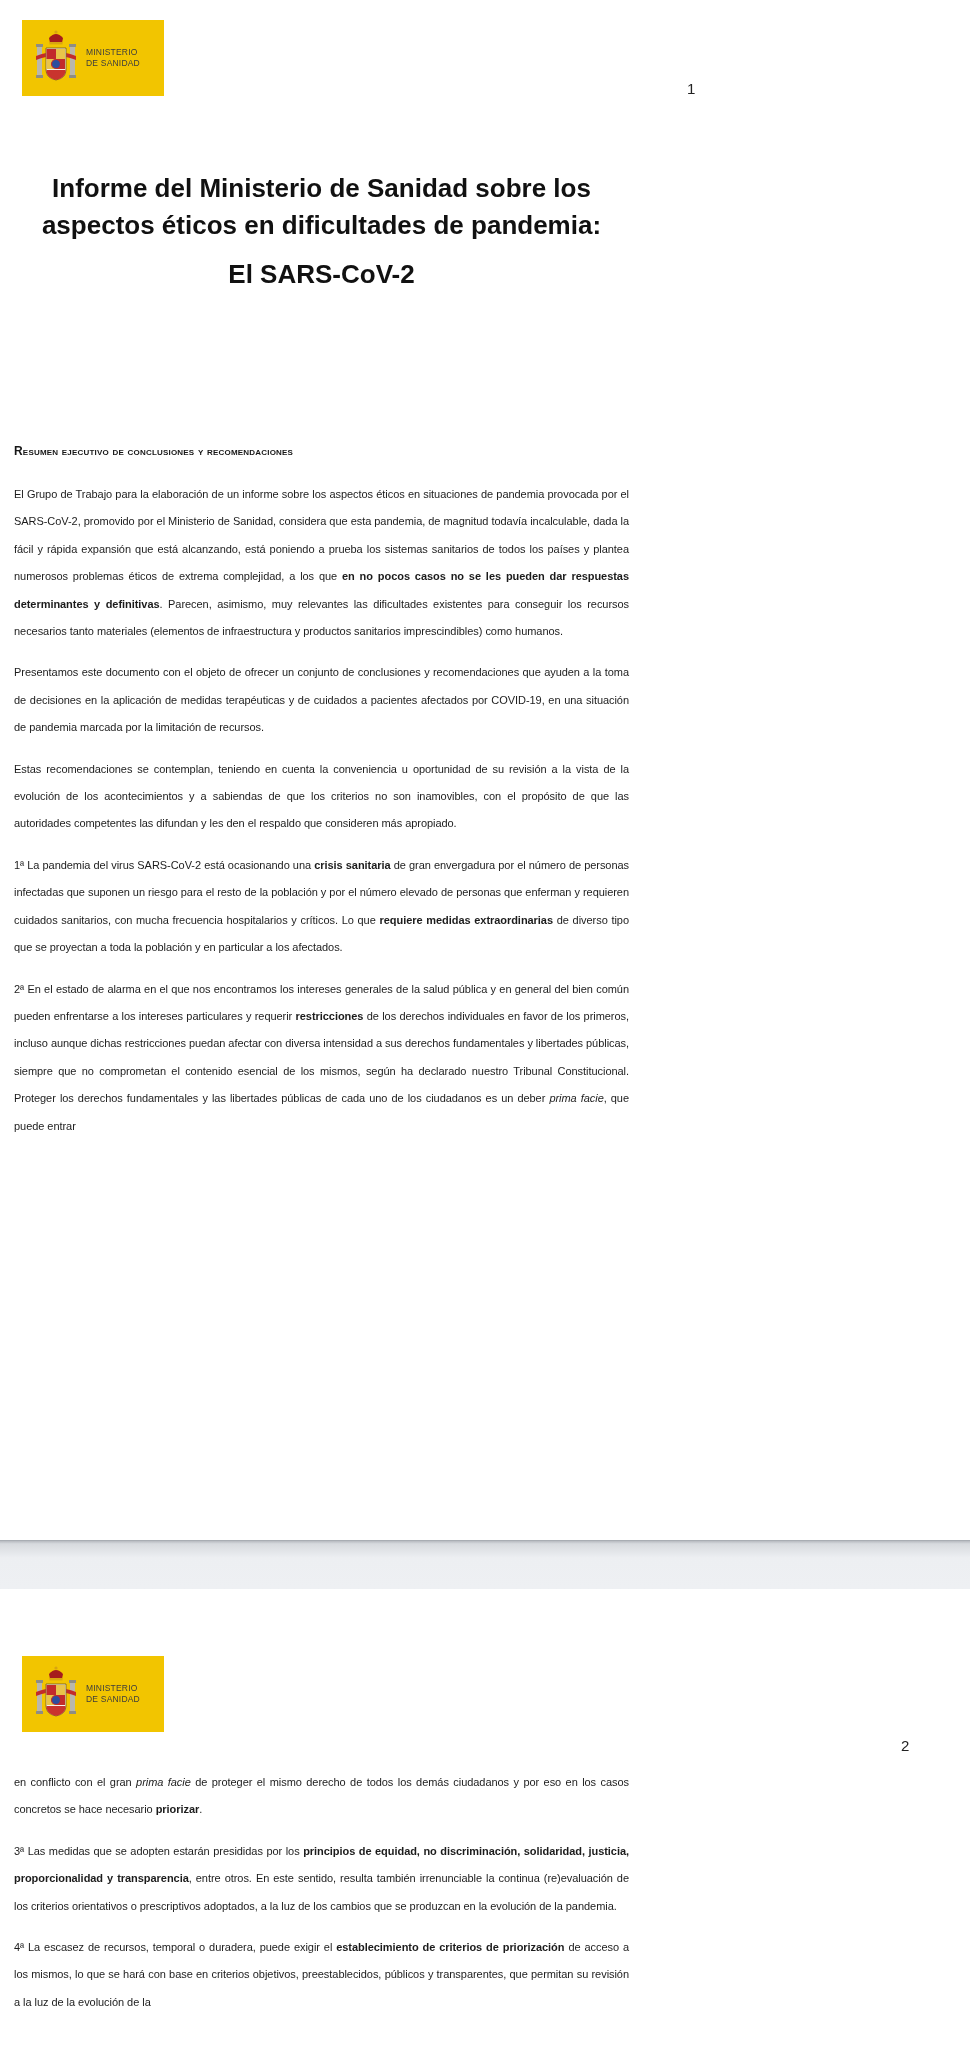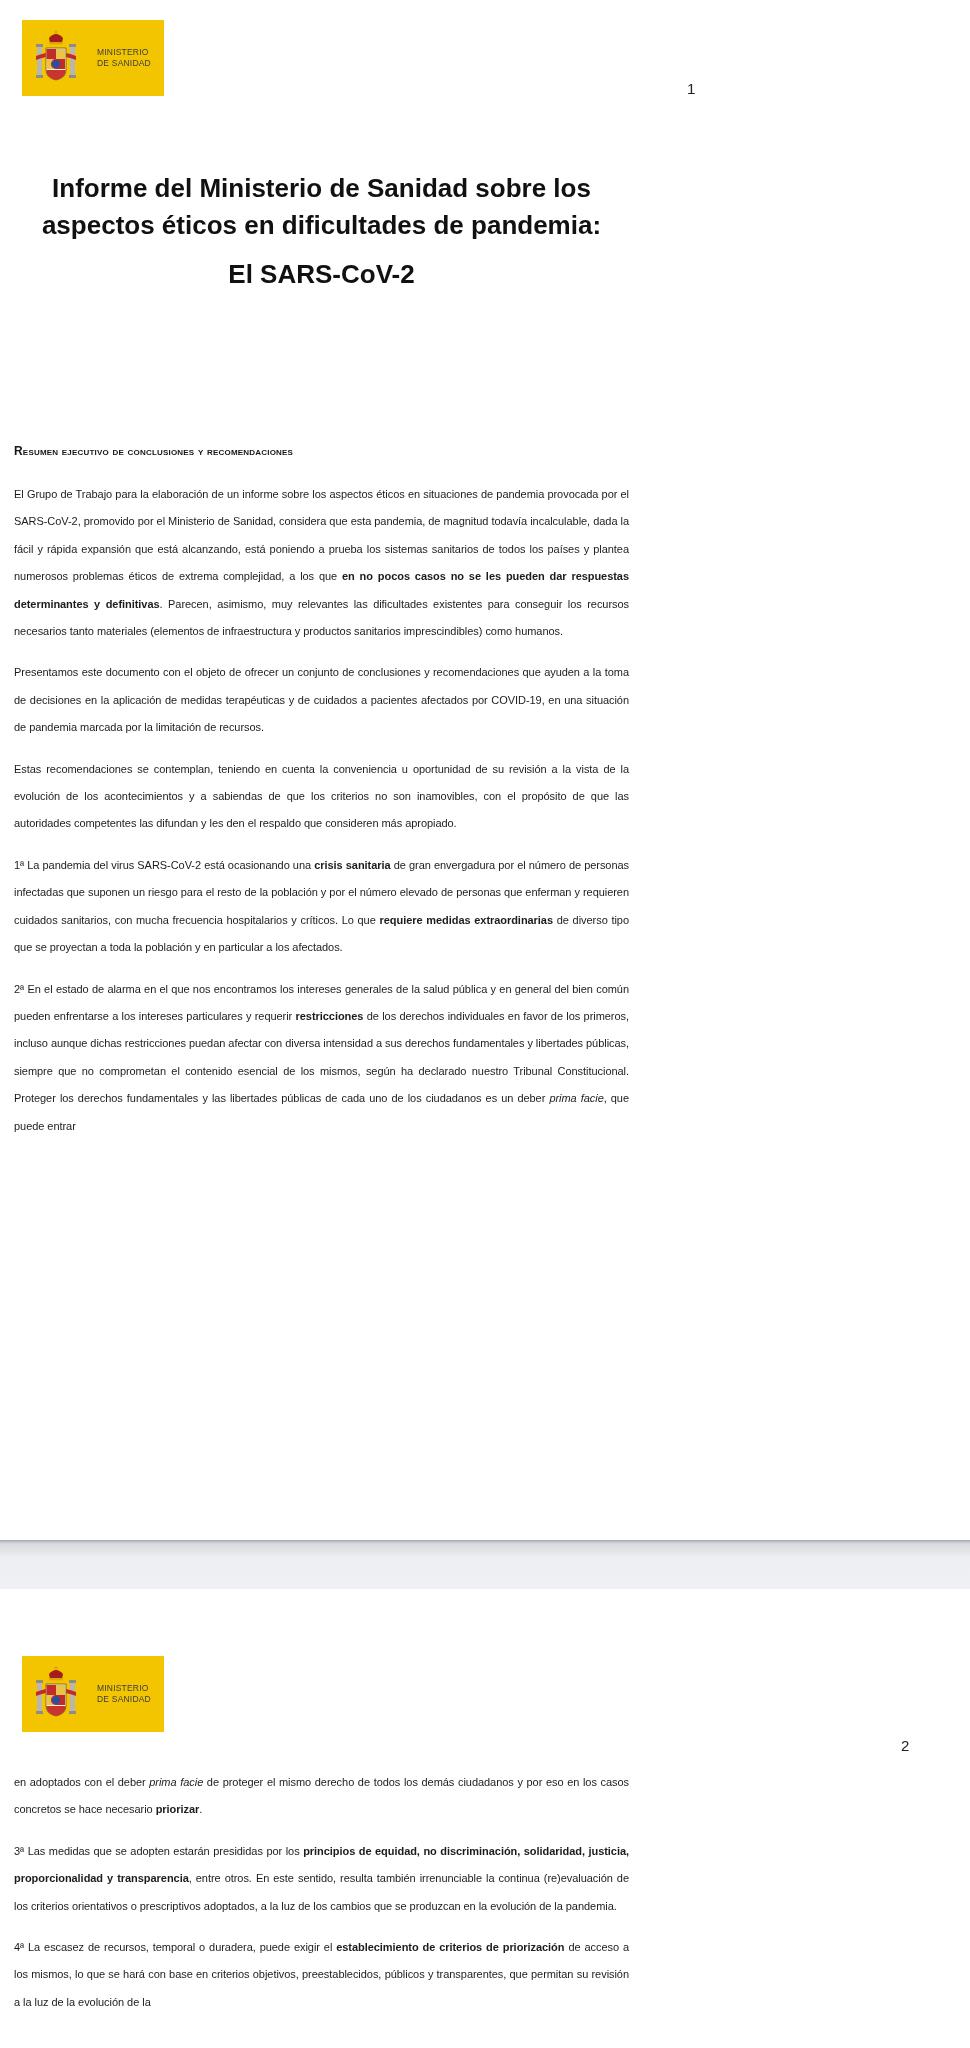--- a/index.html
+++ b/index.html
@@ -12,21 +12,21 @@
   .page-1{min-height:1540px;padding-top:20px;box-sizing:border-box;}
   .page-2{padding-top:67px;box-sizing:border-box;}
 
   
   .logo{
     margin-left:22px;width:142px;height:76px;background:#F2C500;
     display:flex;align-items:center;box-sizing:border-box;padding-left:12px;
   }
   .logo svg{width:44px;height:60px;flex:0 0 auto;}
   .logo-text{
-    margin-left:19px;font-size:8.5px;line-height:11px;letter-spacing:.2px;
+    margin-left:8px;font-size:8.5px;line-height:11px;letter-spacing:.2px;
     color:#3d3d3d;font-weight:400;
   }
 
   .pagenum{
     position:absolute;font-size:15px;color:#222;
   }
   .pagenum-1{left:687px;top:80px;}
   .pagenum-2{left:901px;top:148px;}
 
   .col{margin-left:14px;width:615px;}
@@ -147,20 +147,20 @@
       <div class="logo-text">
         <div>MINISTERIO</div>
         <div>DE SANIDAD</div>
       </div>
     </div>
 
     <div class="pagenum pagenum-2">2</div>
 
     <div class="col">
       <div class="content">
-          <p><span>en adoptados con el deber </span><span class="i">prima facie</span><span> de proteger el mismo derecho de todos los demás ciudadanos y por eso en los casos concretos se hace necesario </span><span class="b">priorizar</span><span>.</span></p>
+          <p><span>en conflicto con el gran </span><span class="i">prima facie</span><span> de proteger el mismo derecho de todos los demás ciudadanos y por eso en los casos concretos se hace necesario </span><span class="b">priorizar</span><span>.</span></p>
           <p><span>3ª Las medidas que se adopten estarán presididas por los </span><span class="b">principios de equidad, no discriminación, solidaridad, justicia, proporcionalidad y transparencia</span><span>, entre otros. En este sentido, resulta también irrenunciable la continua (re)evaluación de los criterios orientativos o prescriptivos adoptados, a la luz de los cambios que se produzcan en la evolución de la pandemia.</span></p>
           <p><span>4ª La escasez de recursos, temporal o duradera, puede exigir el </span><span class="b">establecimiento de criterios de priorización</span><span> de acceso a los mismos, lo que se hará con base en criterios objetivos, preestablecidos, públicos y transparentes, que permitan su revisión a la luz de la evolución de la</span></p>
         </div>
     </div>
   </div>
 
 </div>
 
 </body></html>

